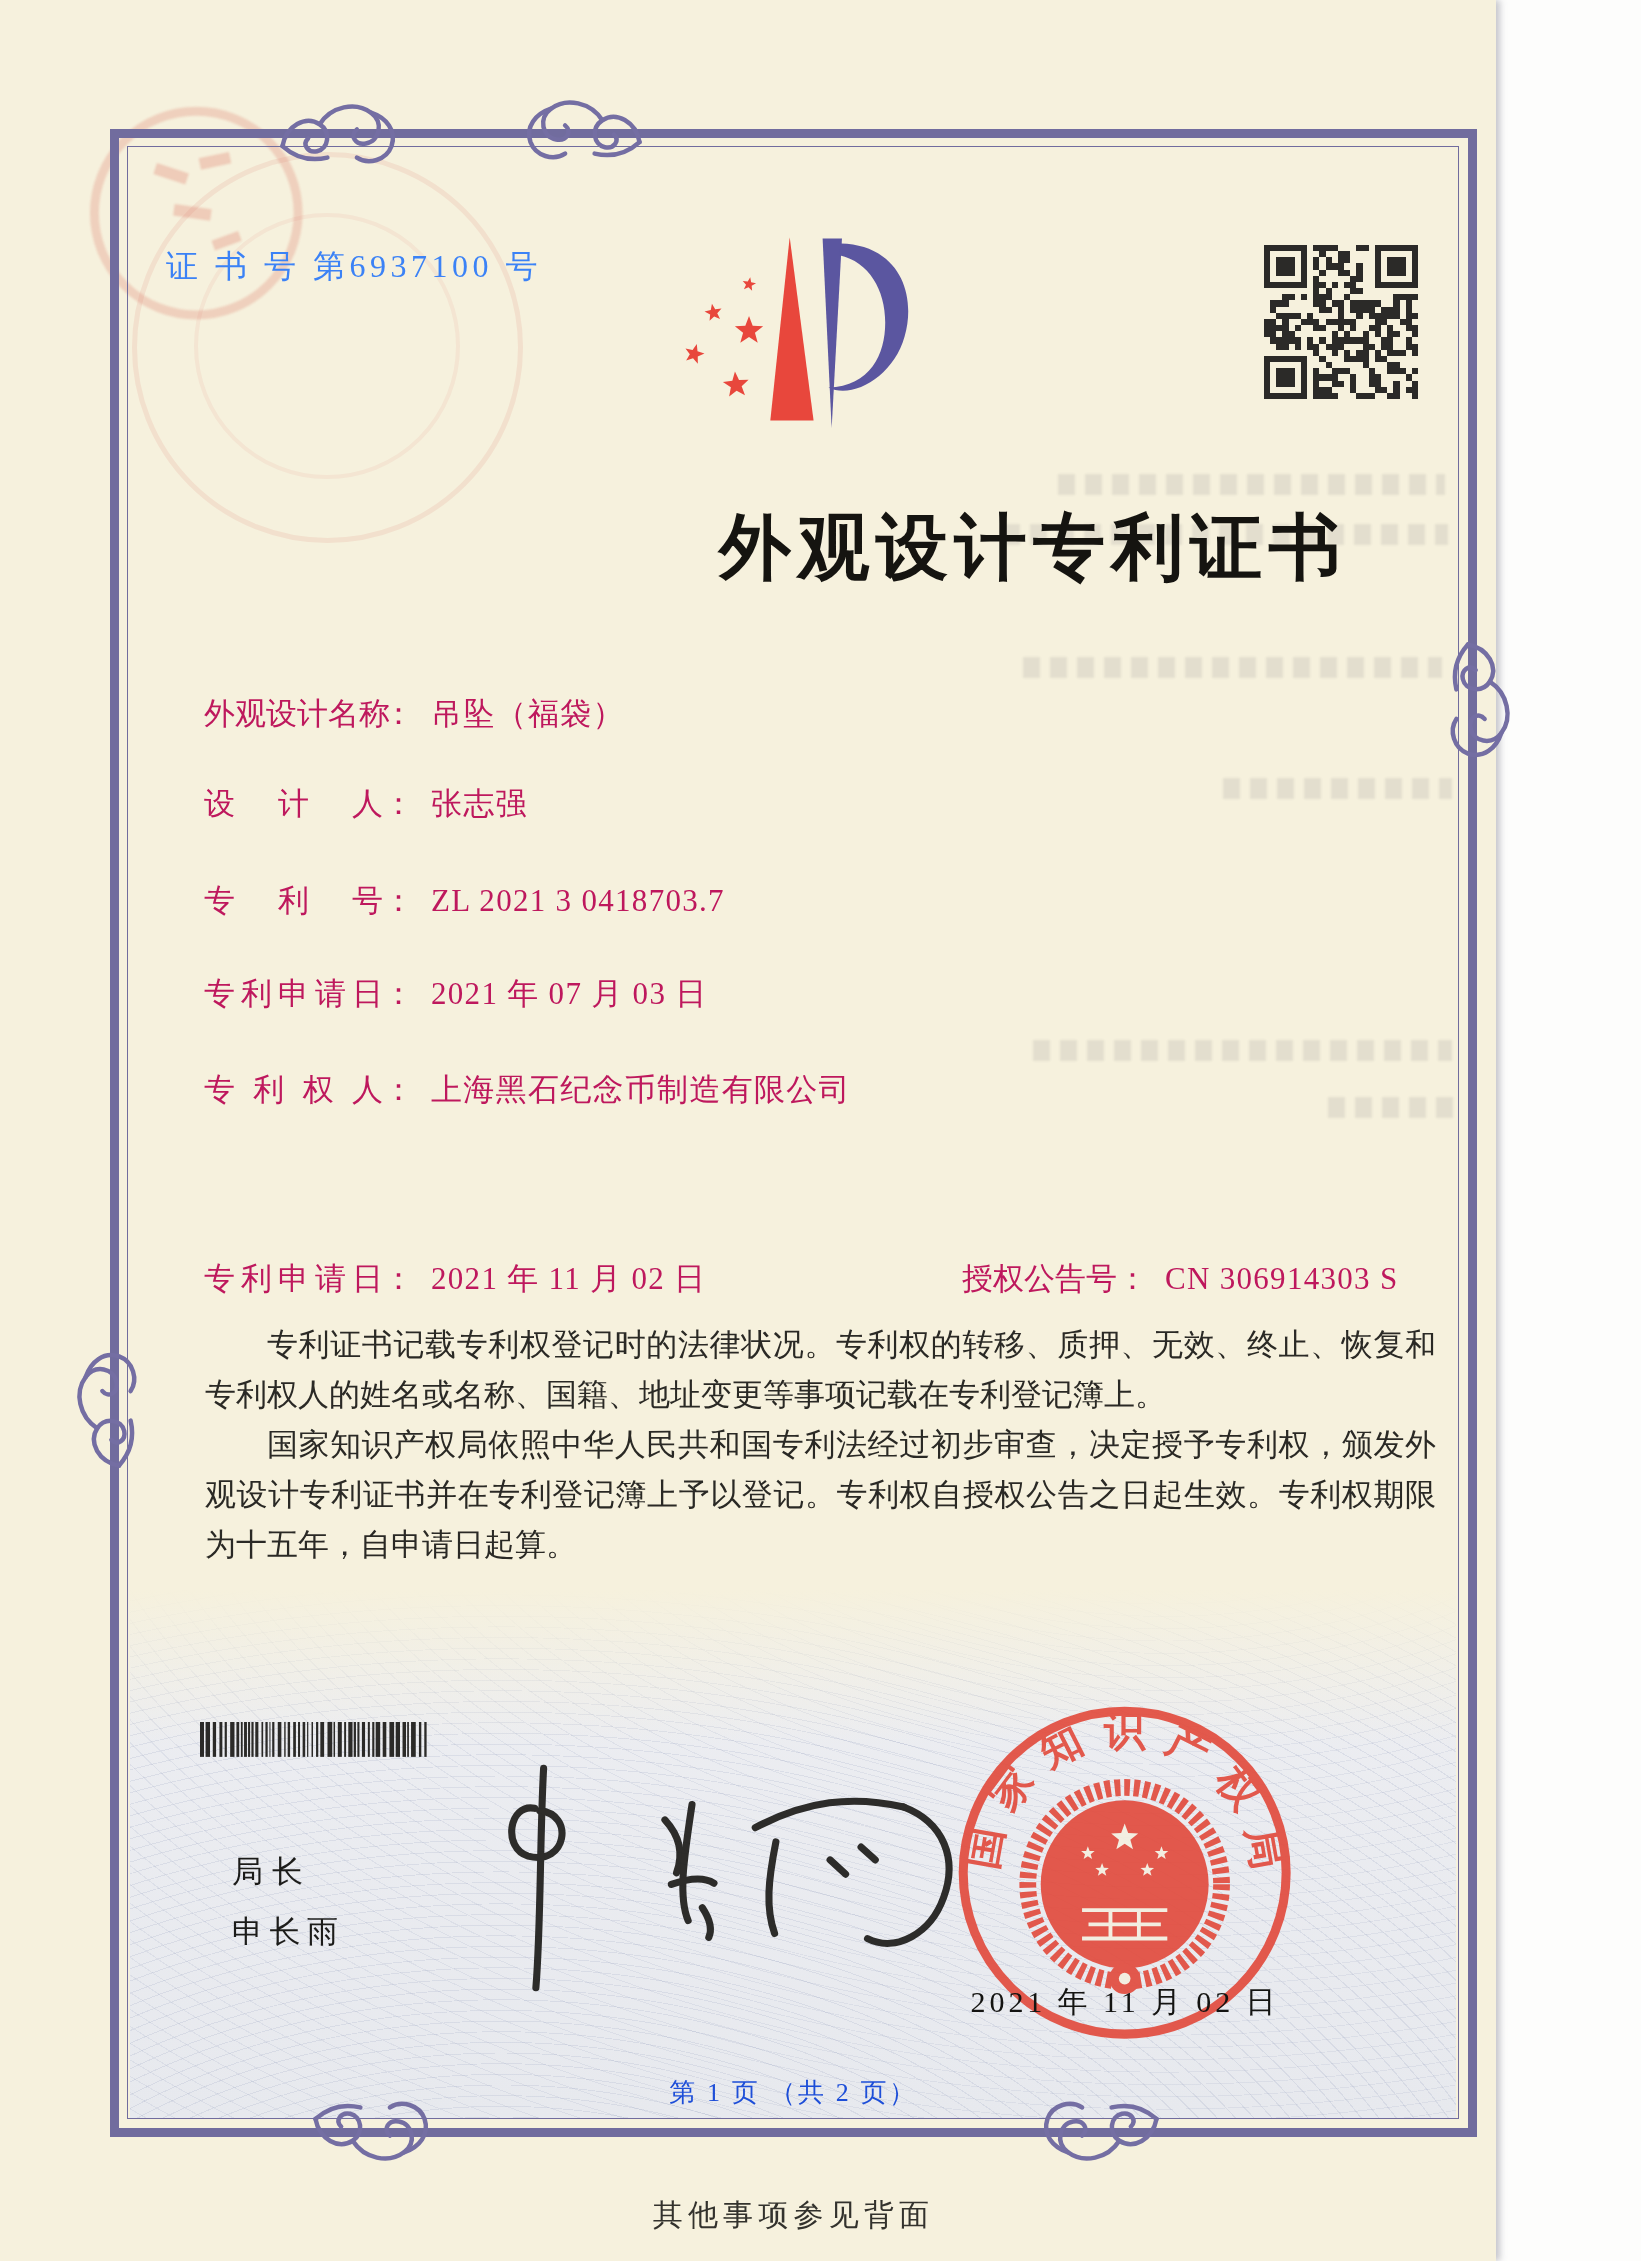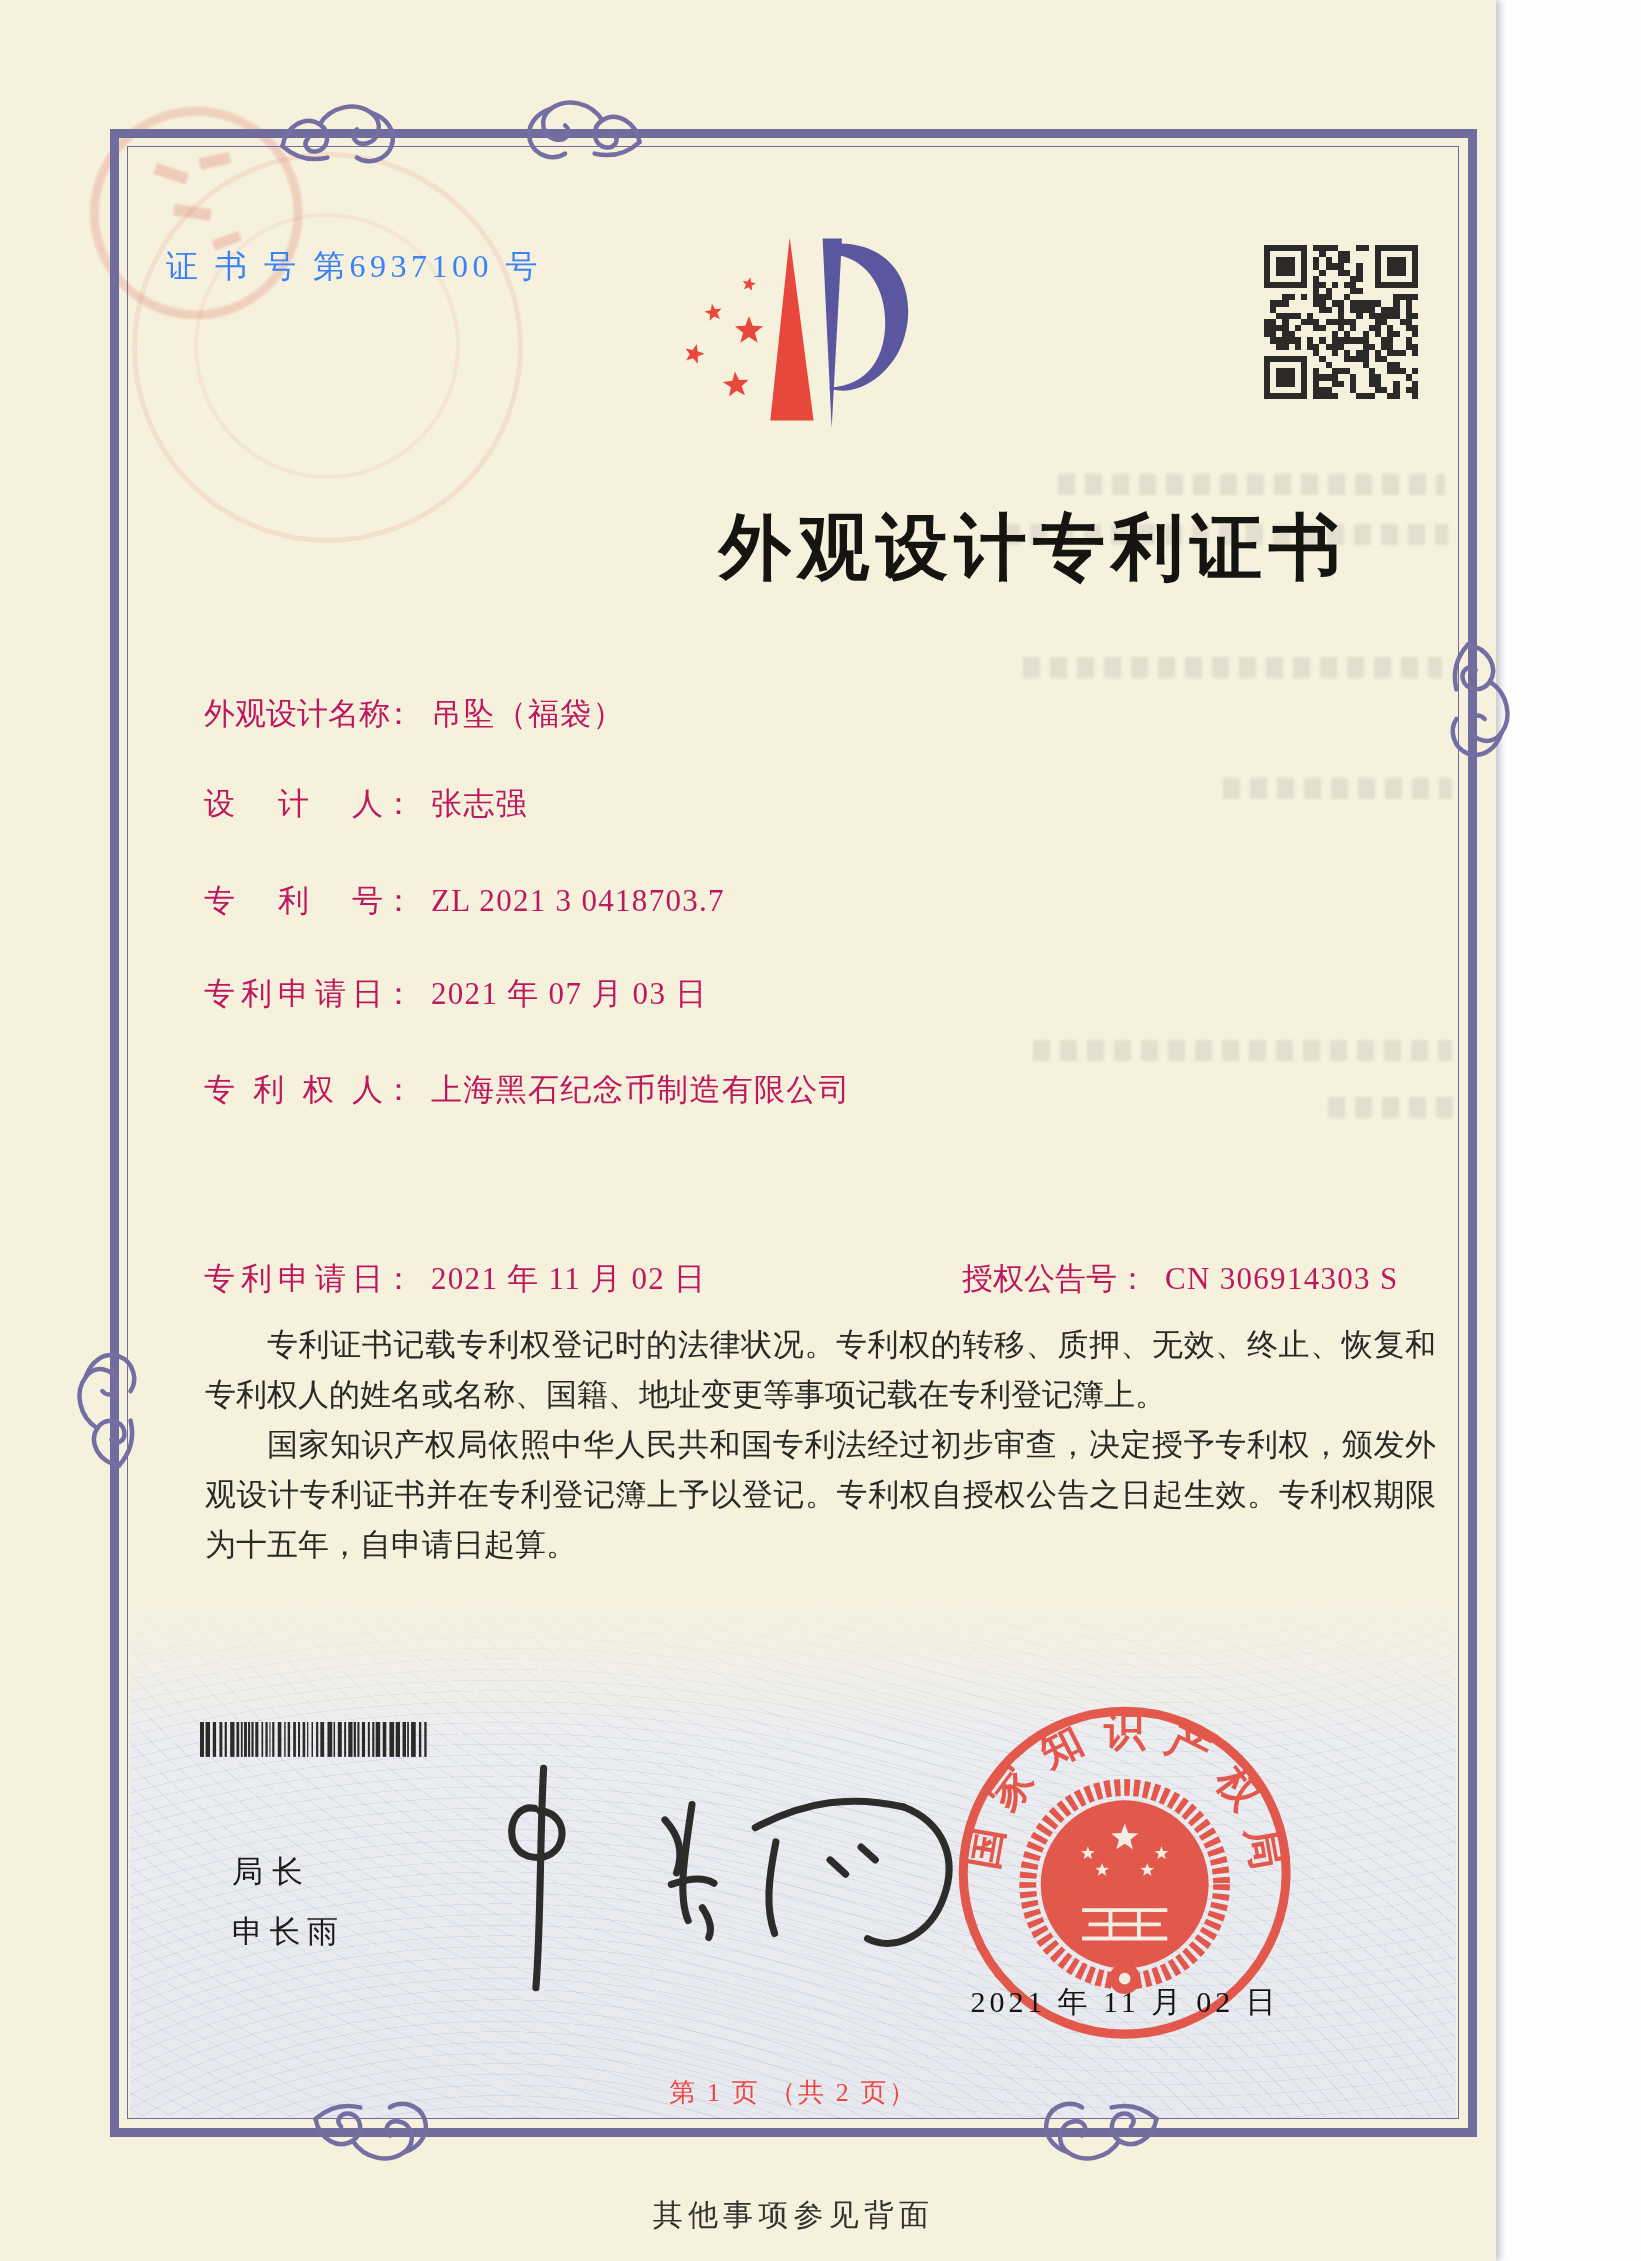--- a/index.html
+++ b/index.html
@@ -30,21 +30,21 @@
   .fvalue{letter-spacing:1.3px;}
   .grant2{position:absolute;left:758px;top:0;font-size:31px;white-space:nowrap;}
   .paras{position:absolute;left:205px;top:1320px;width:1231px;font-size:31px;line-height:50px;
          text-align:justify;color:#2a2925;}
   .paras p{margin:0;text-indent:2em;}
   .officer-title{position:absolute;left:232px;top:1851px;font-size:31px;letter-spacing:9px;color:#1c1c1a;}
   .officer-name{position:absolute;left:232px;top:1911px;font-size:31px;letter-spacing:6.5px;color:#1c1c1a;}
   .seal-date{position:absolute;left:949px;top:1982px;width:352px;text-align:center;
              font-size:30px;letter-spacing:3.9px;color:#141412;}
   .page-no{position:absolute;left:110px;top:2075px;width:1367px;text-align:center;
-           font-size:26px;letter-spacing:2.6px;color:#ef4444;}
+           font-size:26px;letter-spacing:2.6px;color:#1d4ed8;}
   .back-note{position:absolute;left:110px;top:2167px;width:1367px;text-align:center;
              font-size:30px;letter-spacing:5.2px;color:#33322d;margin-top:28px;}
   
   .ornament{position:absolute;width:129px;height:77px;}
   .ornament svg{width:100%;height:100%;}
   .ghost-ring{position:absolute;border-radius:50%;pointer-events:none;}
   .bleed{position:absolute;height:20.7px;filter:blur(1.3px);opacity:.75;
     background:repeating-linear-gradient(90deg, rgba(95,95,110,.17) 0 17px, rgba(0,0,0,0) 17px 27px);}
   .stamp-remnant{position:absolute;left:77px;top:97px;width:245px;height:232px;filter:blur(1.3px);opacity:.8;}
   .sig{position:absolute;left:452px;top:1758px;width:542px;height:265px;}

